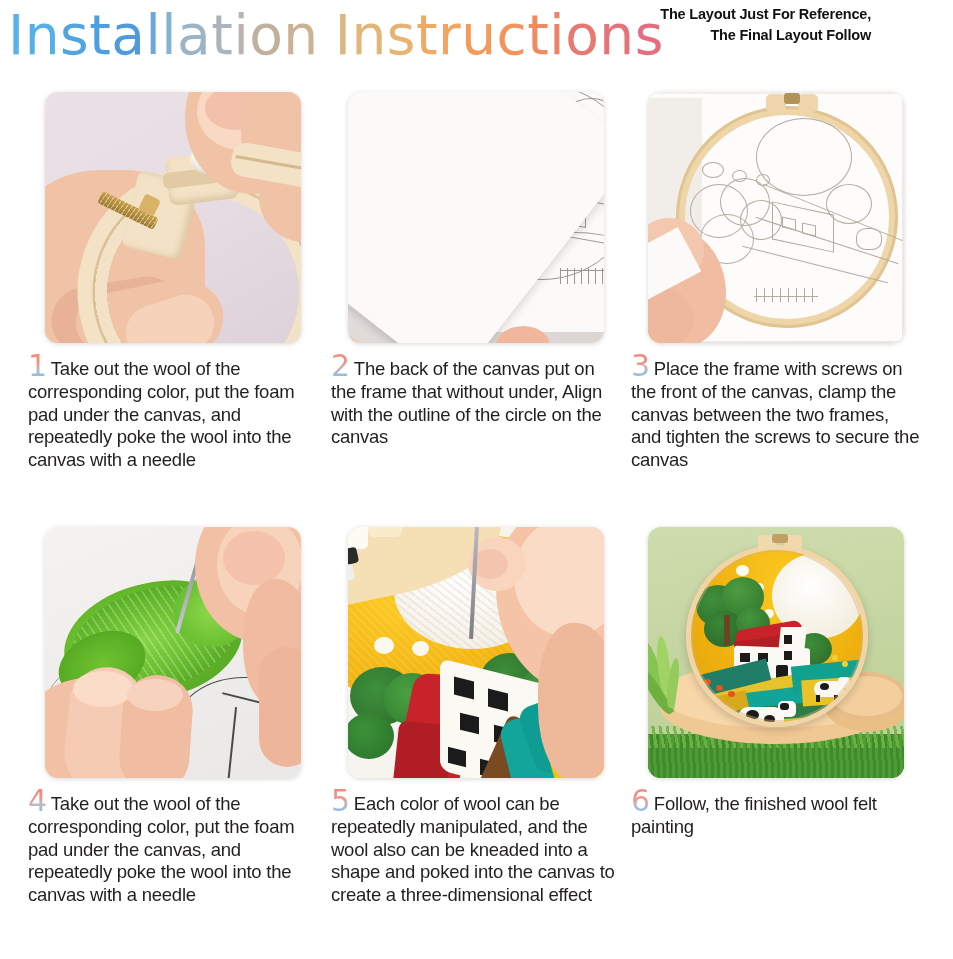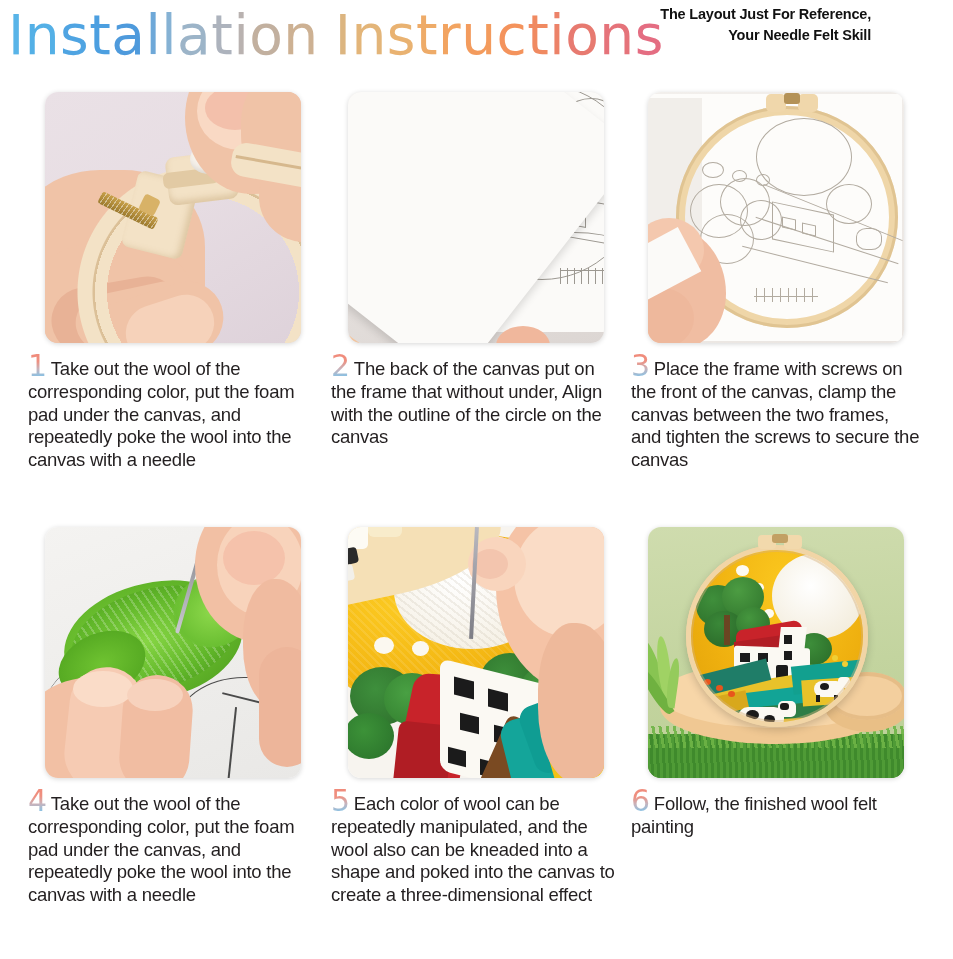--- a/index.html
+++ b/index.html
@@ -134,21 +134,21 @@
 
   .felt { filter: blur(0.3px); }
 </style>
 </head>
 <body>
 
 <div class="header">
   <div class="title" id="title-el"><span style="color: rgb(88, 180, 232);">I</span><span style="color: rgb(84, 176, 230);">n</span><span style="color: rgb(79, 164, 226);">s</span><span style="color: rgb(76, 159, 224);">t</span><span style="color: rgb(78, 154, 220);">a</span><span style="color: rgb(110, 168, 216);">l</span><span style="color: rgb(134, 178, 212);">l</span><span style="color: rgb(156, 180, 200);">a</span><span style="color: rgb(173, 179, 189);">t</span><span style="color: rgb(185, 178, 176);">i</span><span style="color: rgb(194, 176, 159);">o</span><span style="color: rgb(205, 177, 147);">n</span><span style="color: rgb(255, 255, 255); width: 16px;">&nbsp;</span><span style="color: rgb(220, 181, 128);">I</span><span style="color: rgb(227, 181, 121);">n</span><span style="color: rgb(233, 178, 113);">s</span><span style="color: rgb(238, 171, 104);">t</span><span style="color: rgb(242, 164, 97);">r</span><span style="color: rgb(243, 155, 93);">u</span><span style="color: rgb(244, 147, 92);">c</span><span style="color: rgb(240, 138, 97);">t</span><span style="color: rgb(236, 130, 104);">i</span><span style="color: rgb(231, 122, 112);">o</span><span style="color: rgb(229, 115, 122);">n</span><span style="color: rgb(228, 109, 130);">s</span></div>
   <div class="header-note">
     <div>The Layout Just For Reference,</div>
-    <div>Your Needle Felt Skill</div>
+    <div>The Final Layout Follow</div>
   </div>
 </div>
 
 <div class="grid">
 
   <div class="row" style="height:433px;">
 
     <div class="cell c0">
       <div class="photo">
         <div class="scene">

